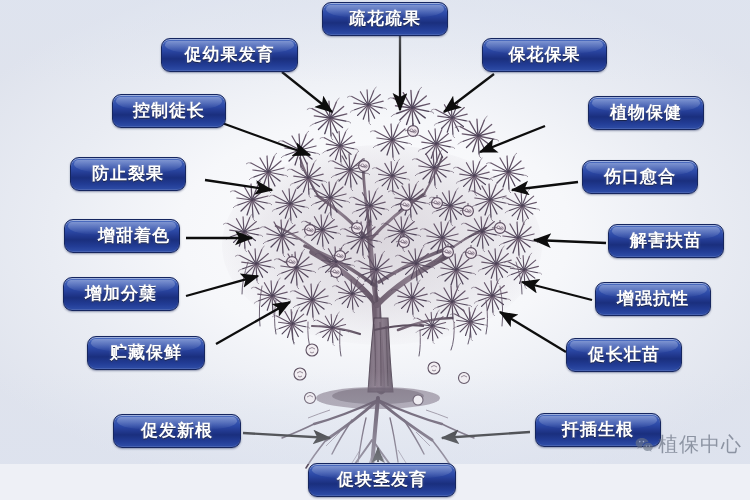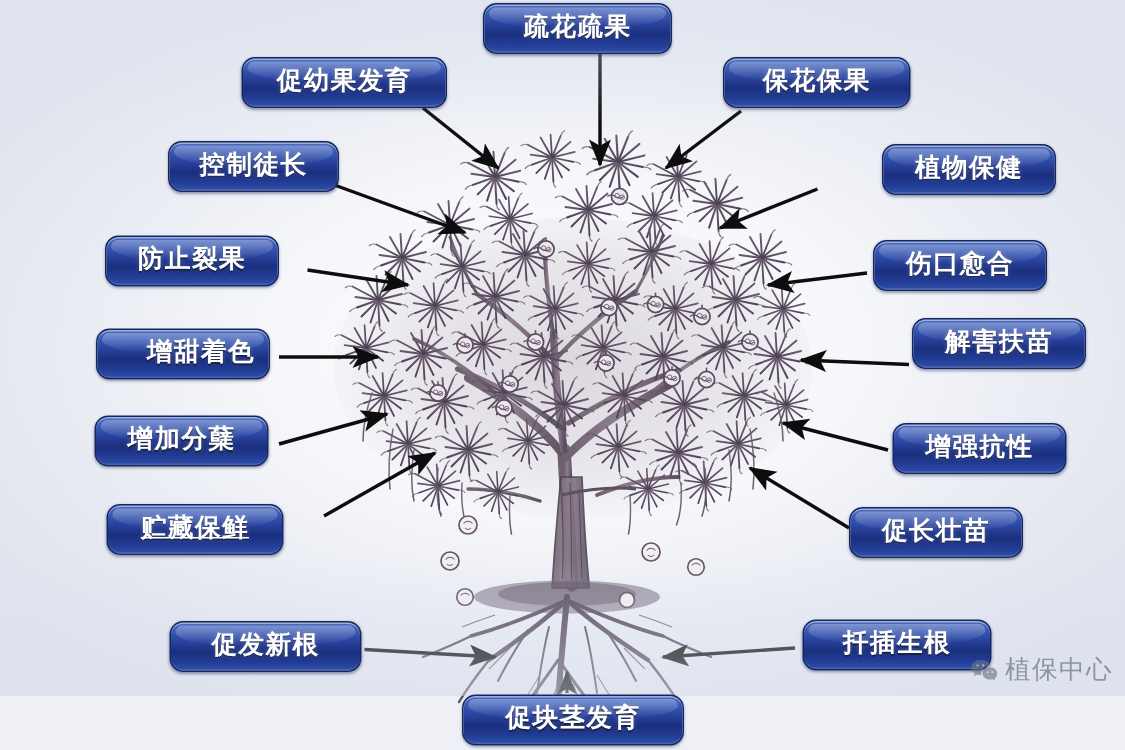--- a/index.html
+++ b/index.html
@@ -61,21 +61,21 @@
   }
   .label span{position:relative;z-index:2;}
   
   #watermark{
     position:absolute;right:8px;bottom:6px;
     display:flex;align-items:center;gap:5px;
     z-index:8;
     opacity:.62;
   }
   #watermark .wm-text{
-    font-size:17px;color:#5b6475;letter-spacing:1px;
+    font-size:20px;color:#5b6475;letter-spacing:1px;
     font-family:"DejaVu Sans","Liberation Sans",sans-serif;
   }
 </style>
 </head>
 <body>
 
 <div id="stage">
 
   <svg id="tree-layer" viewBox="0 0 750 500" xmlns="http://www.w3.org/2000/svg" aria-hidden="true">
     <defs>
@@ -365,33 +365,33 @@
   </div>
 
   <div class="label" style="left:64px;top:219px;width:116px;height:34px;justify-content:flex-end;">
     <span>增甜着色</span>
   </div>
 
   <div class="label" style="left:63px;top:277px;width:116px;height:34px;">
     <span>增加分蘖</span>
   </div>
 
-  <div class="label" style="left:71px;top:336px;width:118px;height:34px;text-decoration:underline;">
+  <div class="label" style="left:87px;top:336px;width:118px;height:34px;">
     <span>贮藏保鲜</span>
   </div>
 
   <div class="label" style="left:548px;top:96px;width:116px;height:34px;margin-left:40px;">
     <span>植物保健</span>
   </div>
 
   <div class="label" style="left:582px;top:160px;width:116px;height:34px;">
     <span>伤口愈合</span>
   </div>
 
-  <div class="label" style="left:608px;top:212px;width:116px;height:34px;align-items:center;">
+  <div class="label" style="left:608px;top:224px;width:116px;height:34px;align-items:center;">
     <span>解害扶苗</span>
   </div>
 
   <div class="label" style="left:595px;top:282px;width:116px;height:34px;">
     <span>增强抗性</span>
   </div>
 
   <div class="label" style="left:566px;top:338px;width:116px;height:34px;">
     <span>促长壮苗</span>
   </div>

